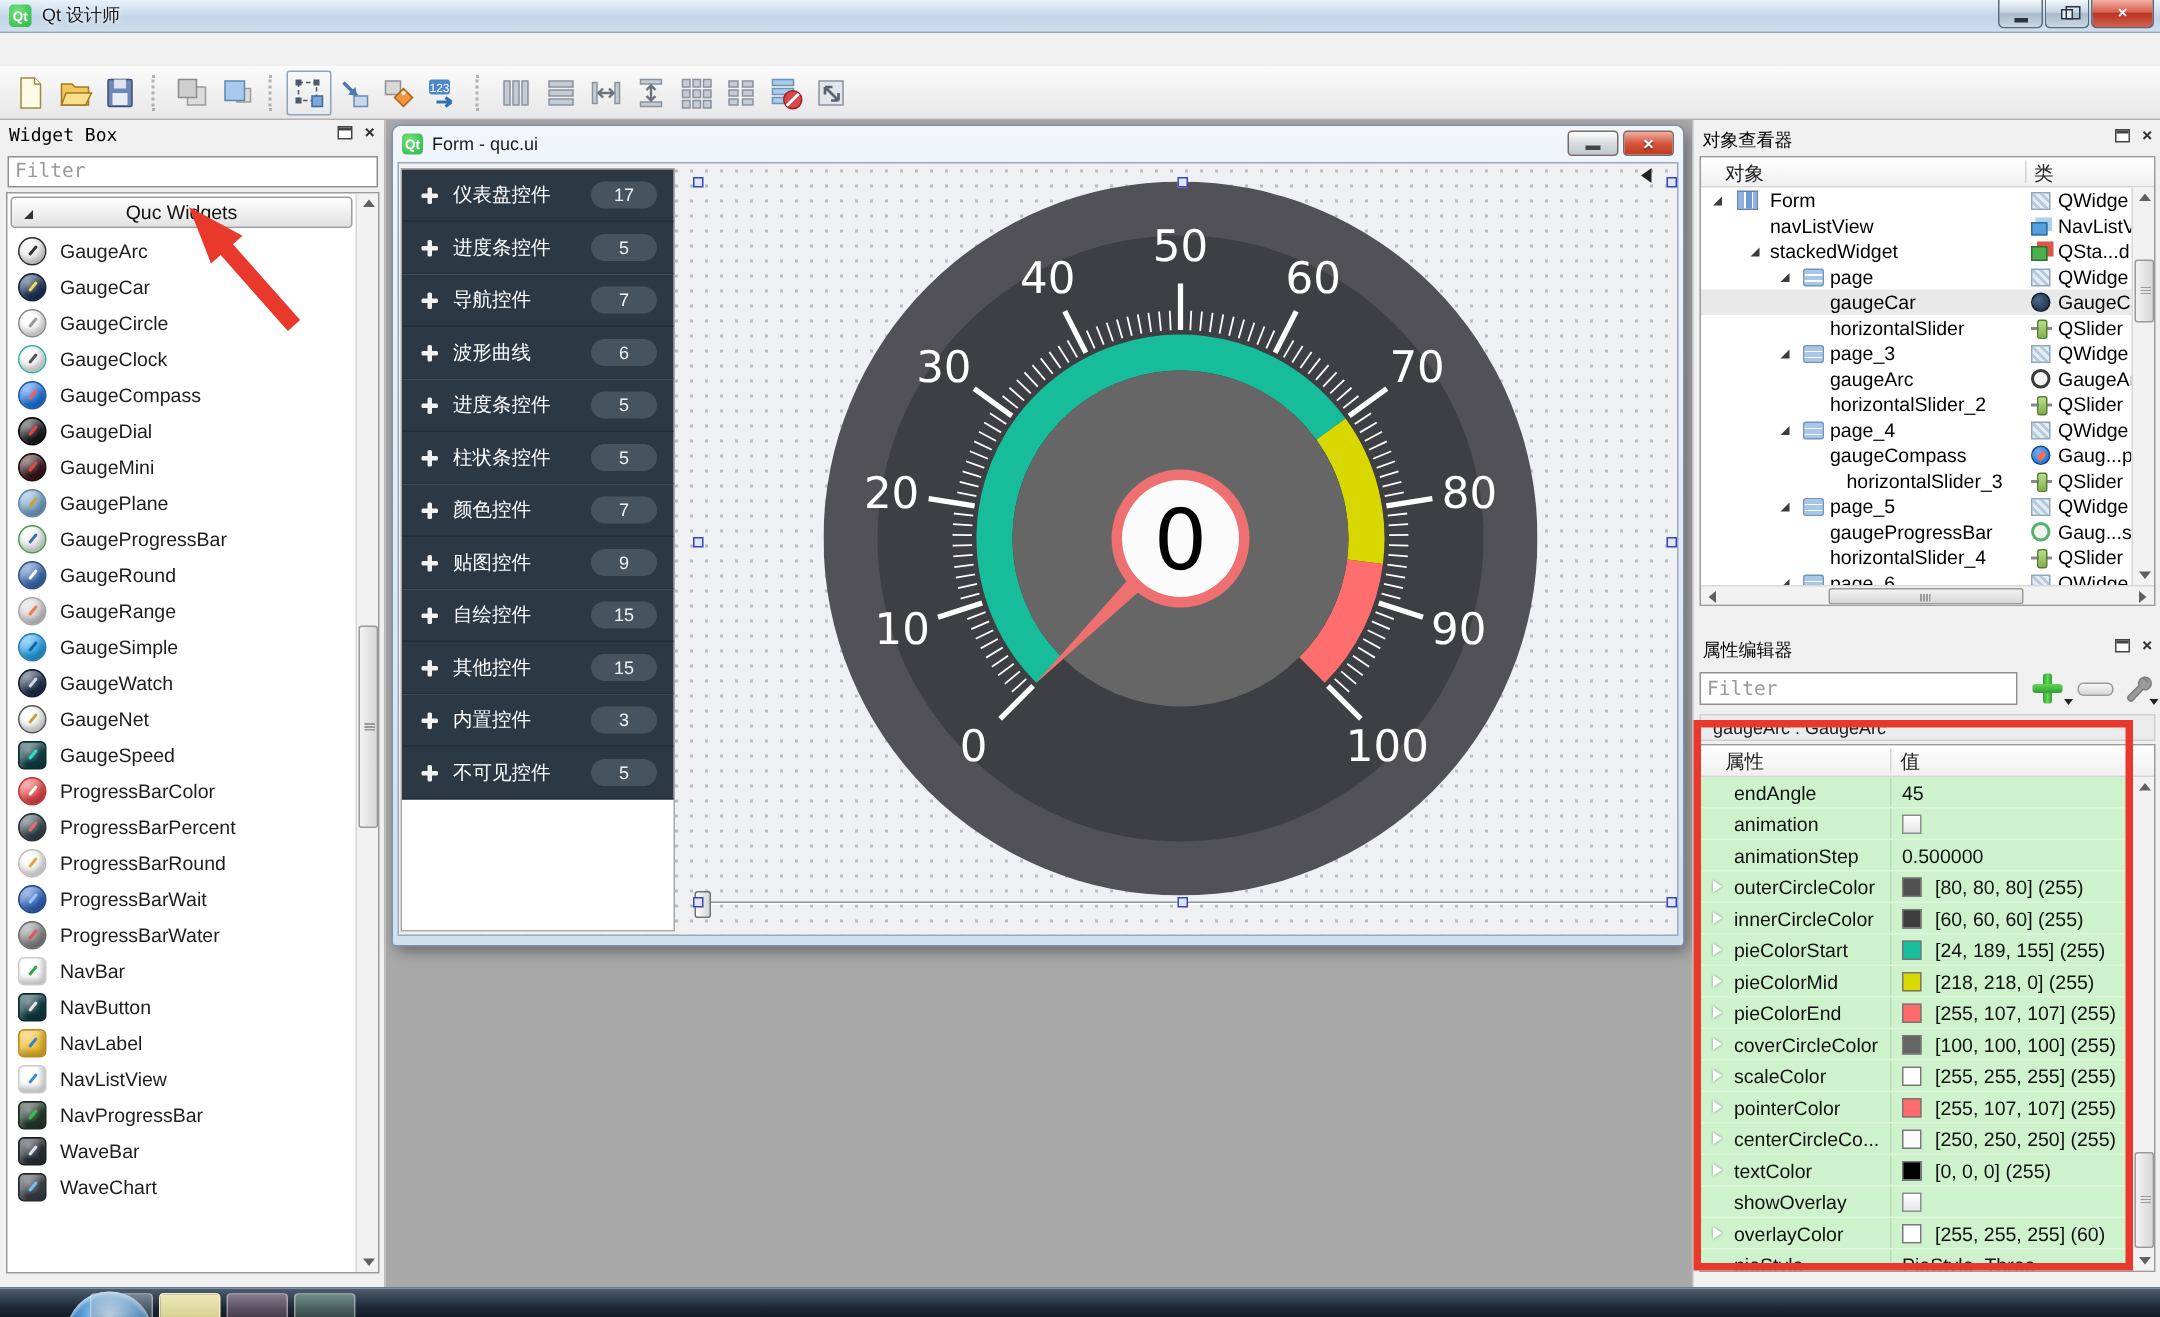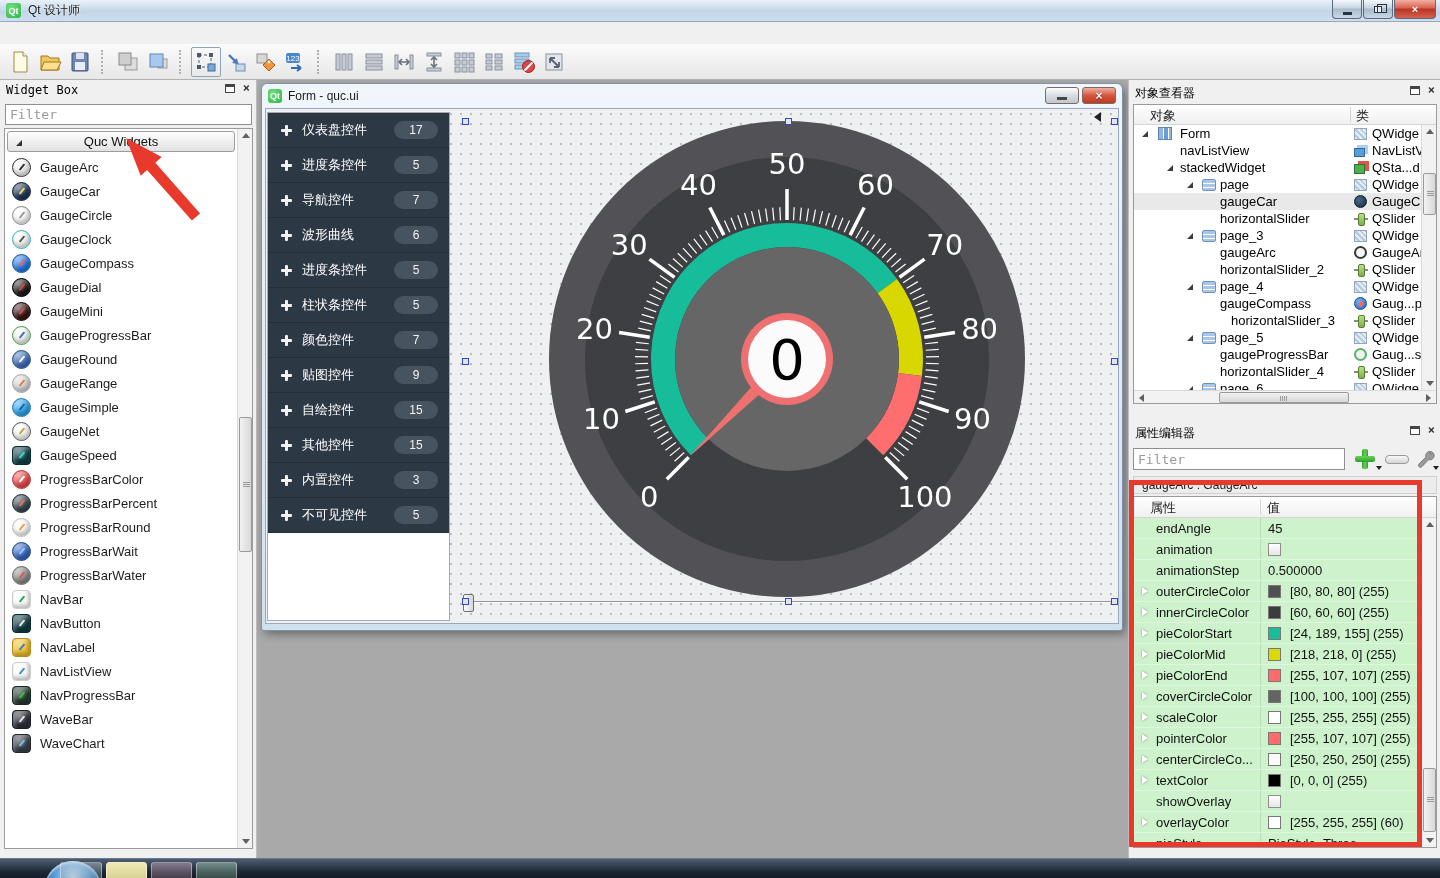--- a/index.html
+++ b/index.html
@@ -385,20 +385,26 @@
             </span>
             <span class="lbl">GaugeDial</span>
           </div>
           <div class="wb-item">
             <span class="wbi" style="background: radial-gradient(circle at 35% 30%, rgba(255, 255, 255, 0.45), rgba(255, 255, 255, 0) 55%), rgb(58, 21, 24); border-color: rgb(32, 11, 13);">
               <span class="acc" style="background: rgb(217, 79, 67);"></span>
             </span>
             <span class="lbl">GaugeMini</span>
           </div>
           <div class="wb-item">
+            <span class="wbi" style="background: radial-gradient(circle at 35% 30%, rgba(255, 255, 255, 0.45), rgba(255, 255, 255, 0) 55%), rgb(123, 167, 204); border-color: rgb(92, 135, 173);">
+              <span class="acc" style="background: rgb(201, 162, 39);"></span>
+            </span>
+            <span class="lbl">GaugePlane</span>
+          </div>
+          <div class="wb-item">
             <span class="wbi" style="background: radial-gradient(circle at 35% 30%, rgba(255, 255, 255, 0.45), rgba(255, 255, 255, 0) 55%), rgb(245, 245, 245); border-color: rgb(67, 160, 71);">
               <span class="acc" style="background: rgb(63, 111, 181);"></span>
             </span>
             <span class="lbl">GaugeProgressBar</span>
           </div>
           <div class="wb-item">
             <span class="wbi" style="background: radial-gradient(circle at 35% 30%, rgba(255, 255, 255, 0.45), rgba(255, 255, 255, 0) 55%), rgb(63, 111, 181); border-color: rgb(45, 85, 144);">
               <span class="acc" style="background: rgb(255, 255, 255);"></span>
             </span>
             <span class="lbl">GaugeRound</span>
@@ -407,20 +413,26 @@
             <span class="wbi" style="background: radial-gradient(circle at 35% 30%, rgba(255, 255, 255, 0.45), rgba(255, 255, 255, 0) 55%), rgb(216, 216, 216); border-color: rgb(168, 168, 168);">
               <span class="acc" style="background: rgb(232, 123, 79);"></span>
             </span>
             <span class="lbl">GaugeRange</span>
           </div>
           <div class="wb-item">
             <span class="wbi" style="background: radial-gradient(circle at 35% 30%, rgba(255, 255, 255, 0.45), rgba(255, 255, 255, 0) 55%), rgb(47, 163, 232); border-color: rgb(30, 127, 192);">
               <span class="acc" style="background: rgb(21, 101, 168);"></span>
             </span>
             <span class="lbl">GaugeSimple</span>
+          </div>
+          <div class="wb-item">
+            <span class="wbi" style="background: radial-gradient(circle at 35% 30%, rgba(255, 255, 255, 0.45), rgba(255, 255, 255, 0) 55%), rgb(32, 48, 76); border-color: rgb(17, 29, 51);">
+              <span class="acc" style="background: rgb(207, 216, 232);"></span>
+            </span>
+            <span class="lbl">GaugeWatch</span>
           </div>
           <div class="wb-item">
             <span class="wbi" style="background: radial-gradient(circle at 35% 30%, rgba(255, 255, 255, 0.45), rgba(255, 255, 255, 0) 55%), rgb(250, 250, 250); border-color: rgb(85, 85, 85);">
               <span class="acc" style="background: rgb(202, 162, 58);"></span>
             </span>
             <span class="lbl">GaugeNet</span>
           </div>
           <div class="wb-item">
             <span class="wbi square" style="background: radial-gradient(circle at 35% 30%, rgba(255, 255, 255, 0.45), rgba(255, 255, 255, 0) 55%), rgb(15, 63, 70); border-color: rgb(10, 45, 50);">
               <span class="acc" style="background: rgb(45, 224, 200);"></span>

